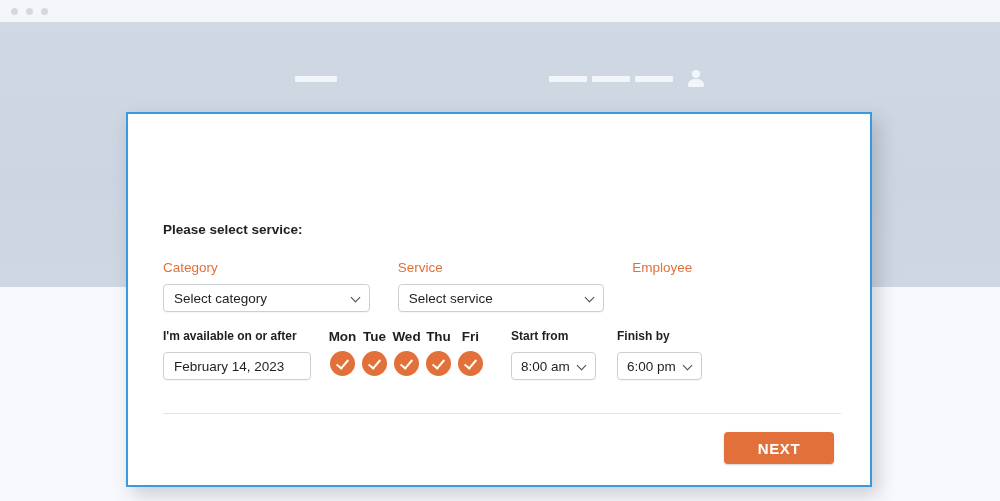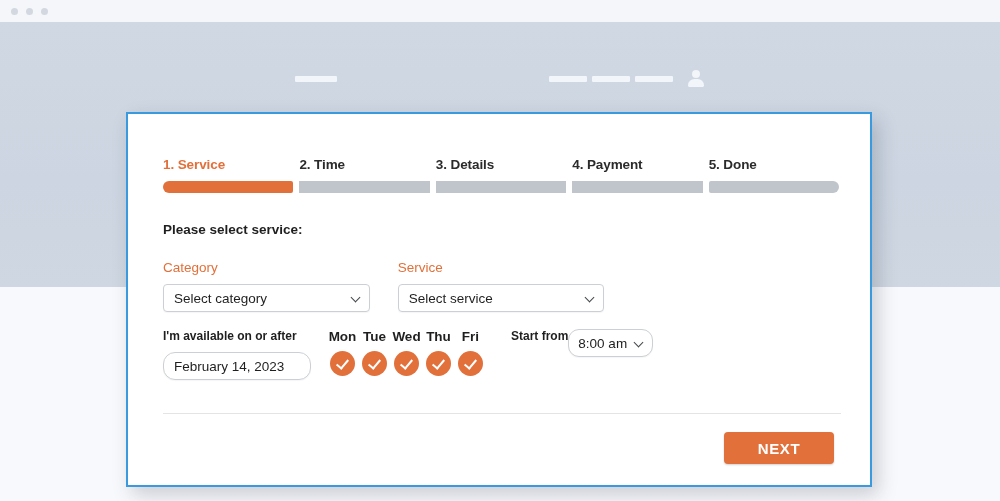--- a/index.html
+++ b/index.html
@@ -212,21 +212,21 @@
     font-size: 12px;
     font-weight: bold;
     color: #1f1f1f;
     margin-bottom: 9px;
     white-space: nowrap;
   }
   .date-input {
     width: 148px;
     height: 28px;
     border: 1px solid #ccd0d4;
-    border-radius: 12px;
+    border-radius: 4px;
     background: #ffffff;
     box-sizing: border-box;
     display: flex;
     align-items: center;
     padding: 8px 10px;
     font-size: 13.5px;
     color: #1f1f1f;
     box-shadow: 0 1px 1px rgba(0,0,0,0.04);
   }
 
@@ -259,28 +259,29 @@
     left: 8.5px; top: 6px;
     width: 5px; height: 10px;
     border-right: 2.2px solid #ffffff;
     border-bottom: 2.2px solid #ffffff;
     transform: rotate(40deg);
   }
 
   .time-block {
     margin-left: 28px;
     display: flex;
+    flex-direction: column;
   }
   .time-block.second { margin-left: 21px; }
   .time-select {
     position: relative;
     width: 85px;
     height: 28px;
     border: 1px solid #ccd0d4;
-    border-radius: 11px;
+    border-radius: 4px;
     background: #ffffff;
     box-sizing: border-box;
     display: flex;
     align-items: center;
     padding: 0 22px 0 9px;
     font-size: 13.5px;
     color: #1f1f1f;
     box-shadow: 0 1px 1px rgba(0,0,0,0.04);
   }
 
@@ -329,61 +330,40 @@
     <div class="avatar-icon">
       <span class="avatar-head"></span>
       <span class="avatar-body"></span>
     </div>
   </div>
   <div class="site-body"></div>
 
   <div class="modal">
     <div class="modal-inner">
 
-      <div class="steps">
-        <div class="step active">
-          <div class="step-label">1. Service</div>
-          <div class="step-track"></div>
-        </div>
-        <div class="step">
-          <div class="step-label">2. Time</div>
-          <div class="step-track"></div>
-        </div>
-        <div class="step">
-          <div class="step-label">3. Details</div>
-          <div class="step-track"></div>
-        </div>
-        <div class="step">
-          <div class="step-label">4. Payment</div>
-          <div class="step-track"></div>
-        </div>
-        <div class="step">
-          <div class="step-label">5. Done</div>
-          <div class="step-track"></div>
-        </div>
-      </div>
 
       <div class="section-title">Please select service:</div>
 
       <div class="field-row-1">
         <div class="field-col">
           <div class="field-label">Category</div>
           <div class="select-box">
             <span>Select category</span>
             <span class="chev"></span>
           </div>
         </div>
         <div class="field-col">
           <div class="field-label">Service</div>
           <div class="select-box">
             <span>Select service</span>
             <span class="chev"></span>
           </div>
         </div>
         <div class="field-col">
+          <div class="field-label">Employee</div>
         </div>
       </div>
 
       <div class="avail-row">
         <div class="avail-block">
           <div class="avail-label">I'm available on or after</div>
           <div class="date-input">
             <span>February 14, 2023</span>
           </div>
         </div>
@@ -412,20 +392,27 @@
         </div>
 
         <div class="time-block">
           <div class="avail-label">Start from</div>
           <div class="time-select">
             <span>8:00 am</span>
             <span class="chev"></span>
           </div>
         </div>
 
+        <div class="time-block second">
+          <div class="avail-label">Finish by</div>
+          <div class="time-select">
+            <span>6:00 pm</span>
+            <span class="chev"></span>
+          </div>
+        </div>
       </div>
 
       <div class="divider"></div>
       <button class="next-button">NEXT</button>
 
     </div>
   </div>
 
 </div>
 

